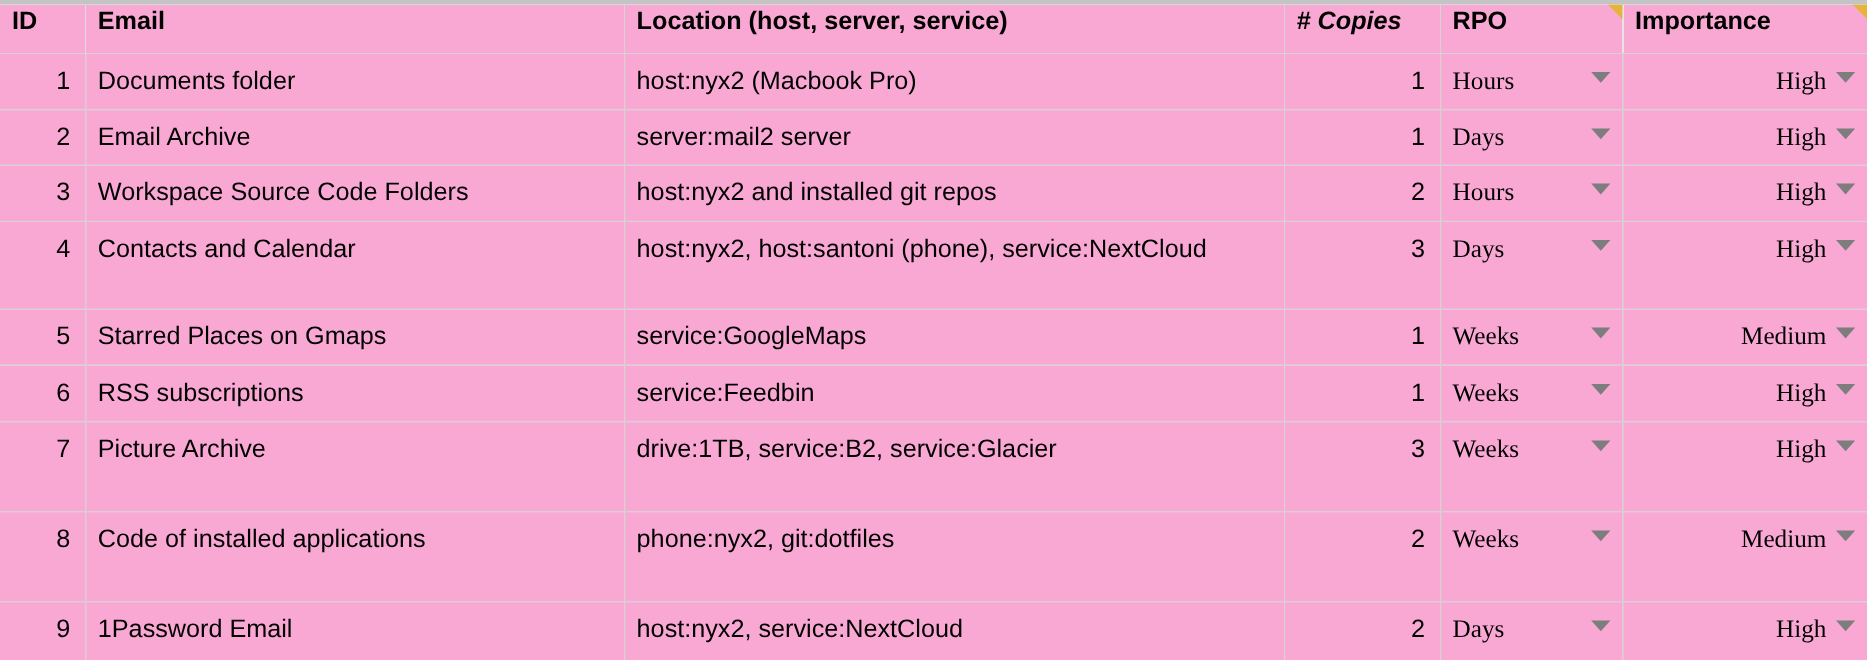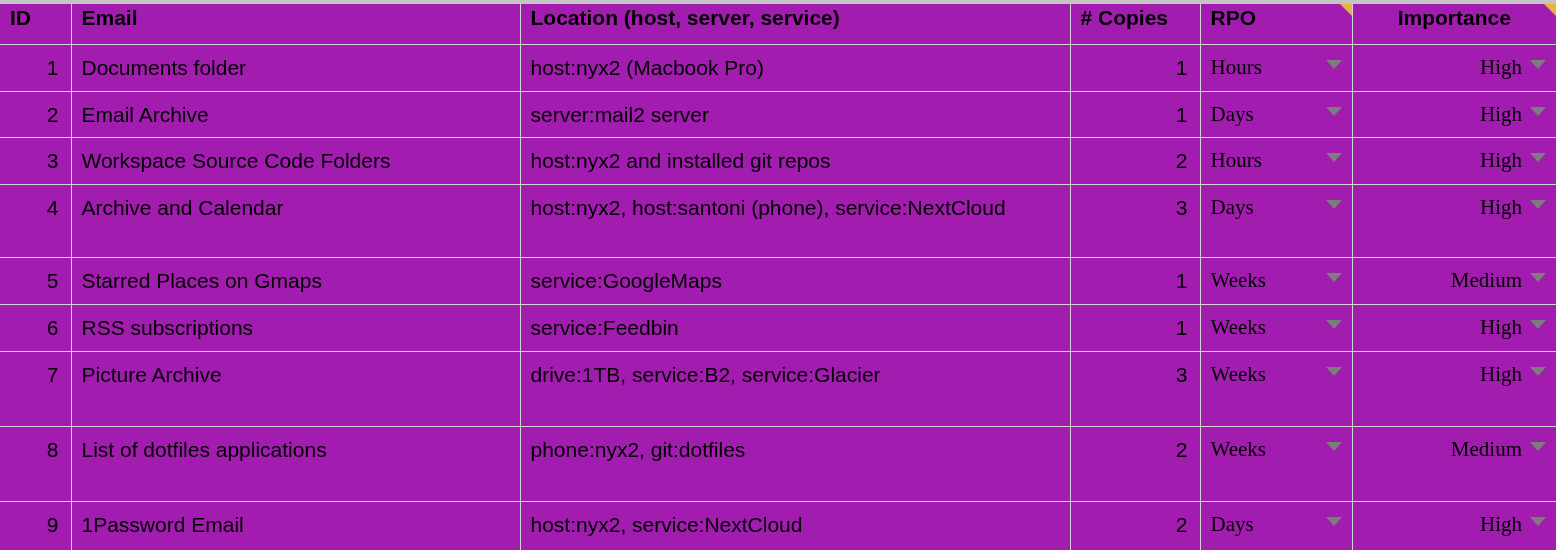--- a/index.html
+++ b/index.html
@@ -40,21 +40,21 @@
   table.grid col.c-loc      { width: 550px; }
   table.grid col.c-copies   { width: 130px; }
   table.grid col.c-rpo      { width: 152px; }
   table.grid col.c-imp      { width: 204px; }
 
   table.grid th, table.grid td {
     border-right: 1px solid #d4d4d4;
     border-bottom: 1px solid #d4d4d4;
     padding: 0;
     vertical-align: top;
-    background: #a21caf;
+    background: #f9a8d4;
     font-size: 21px;
     color: #000000;
     line-height: 1.32;
   }
   table.grid th:last-child, table.grid td:last-child {
     border-right: none;
     text-align: right;
   }
 
   
@@ -130,28 +130,28 @@
       <tr id="header-row">
           <th style="text-align: left;">
             <div class="hcell">ID</div>
           </th>
           <th style="text-align: left;">
             <div class="hcell">Email</div>
           </th>
           <th style="text-align: left; margin-top: 16px;">
             <div class="hcell">Location (host, server, service)</div>
           </th>
-          <th style="text-align: left;">
+          <th style="text-align: left; font-style: italic;">
             <div class="hcell"># Copies</div>
           </th>
           <th style="text-align: left;">
             <div class="hcell">RPO</div>
             <span class="note-corner"></span>
           </th>
-          <th style="text-align: center;">
+          <th style="text-align: left;">
             <div class="hcell">Importance</div>
             <span class="note-corner"></span>
           </th>
         </tr>
     </thead>
     <tbody id="table-body">
         <tr>
           <td class="r-std">
             <div class="cell num">1</div>
           </td>
@@ -209,21 +209,21 @@
           </td>
           <td class="r-std">
             <div class="cell dd">High<span class="chev"></span></div>
           </td>
         </tr>
         <tr>
           <td class="r-wrap">
             <div class="cell num">4</div>
           </td>
           <td class="r-wrap">
-            <div class="cell">Archive and Calendar</div>
+            <div class="cell">Contacts and Calendar</div>
           </td>
           <td class="r-wrap">
             <div class="cell">host:nyx2, host:santoni (phone), service:NextCloud</div>
           </td>
           <td class="r-wrap">
             <div class="cell num">3</div>
           </td>
           <td class="r-wrap">
             <div class="cell dd">Days<span class="chev"></span></div>
           </td>
@@ -289,21 +289,21 @@
           </td>
           <td class="r-tall">
             <div class="cell dd">High<span class="chev"></span></div>
           </td>
         </tr>
         <tr>
           <td class="r-tall">
             <div class="cell num">8</div>
           </td>
           <td class="r-tall">
-            <div class="cell">List of dotfiles applications</div>
+            <div class="cell">Code of installed applications</div>
           </td>
           <td class="r-tall">
             <div class="cell">phone:nyx2, git:dotfiles</div>
           </td>
           <td class="r-tall">
             <div class="cell num">2</div>
           </td>
           <td class="r-tall">
             <div class="cell dd">Weeks<span class="chev"></span></div>
           </td>

